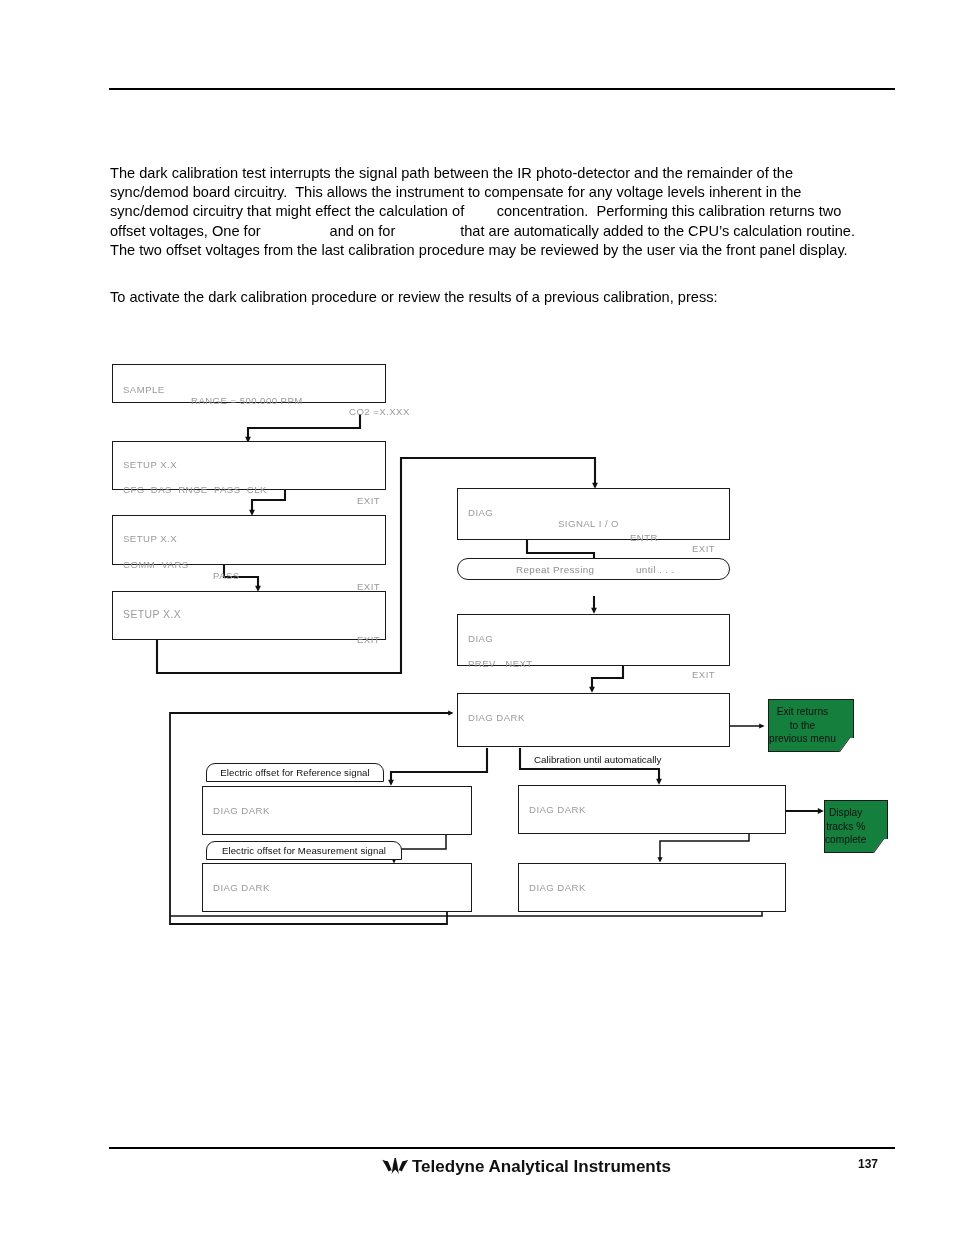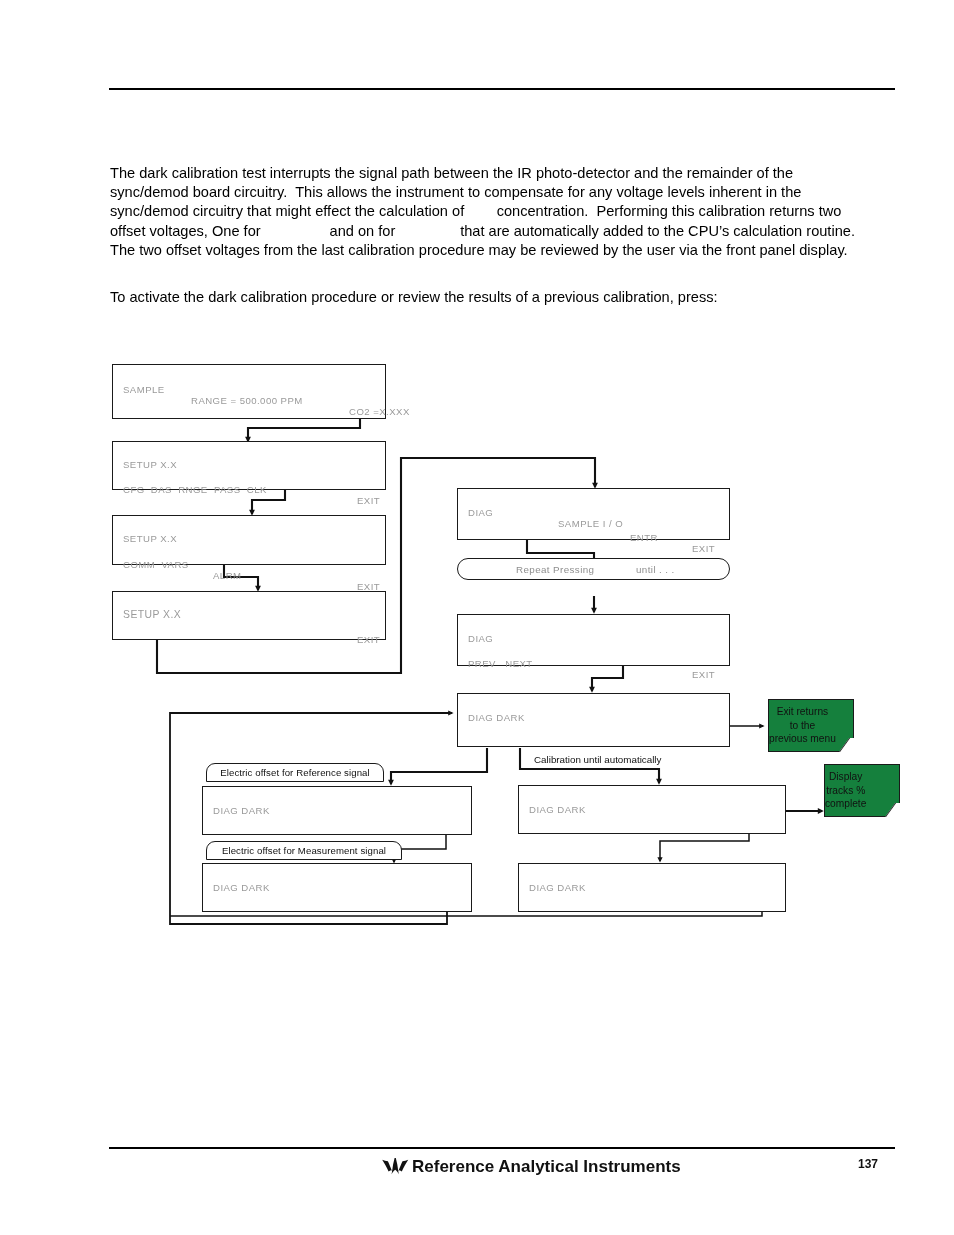--- a/index.html
+++ b/index.html
@@ -207,21 +207,21 @@
 
   <path d="M721,793 L782,793 L782,811 L822,811" fill="none" stroke="#111" stroke-width="2.1" marker-end="url(#ah)"></path>
 
   <path d="M749,817 L749,841 L660,841 L660,861" fill="none" stroke="#111" stroke-width="1.5" marker-end="url(#ahs)"></path>
 
   <path d="M447,894 L447,924 L170,924 L170,713 L452,713" fill="none" stroke="#111" stroke-width="1.8" marker-end="url(#ahs)"></path>
 
   <path d="M762,894 L762,916 L170,916" fill="none" stroke="#111" stroke-width="1.5"></path>
 </svg>
 
-<div class="disp" style="left:112px; top:364px; width:274px; height:55px;">
+<div class="disp" style="left:112px; top:364px; width:274px; height:39px;">
   <div class="ln l1">
     <span class="seg" style="left:0;">SAMPLE</span>
     <span class="seg" style="left:68px;">RANGE = 500.000 PPM</span>
     <span class="seg" style="left:198px;margin-left:28px;">CO2 =X.XXX</span>
   </div>
 </div>
 
 <div class="disp" style="left:112px; top:441px; width:274px; height:49px;">
   <div class="ln l1" style="top:6px;">
     <span class="seg" style="left:0;">SETUP X.X</span>
@@ -231,38 +231,38 @@
     <span class="seg" style="left:234px;">EXIT</span>
   </div>
 </div>
 
 <div class="disp" style="left:112px; top:515px; width:274px; height:50px;">
   <div class="ln l1" style="top:6px;">
     <span class="seg" style="left:0;">SETUP X.X</span>
   </div>
   <div class="ln l2" style="top:32px;">
     <span class="seg" style="left:0;">COMM  VARS</span>
-    <span class="seg" style="left:90px;">ALRM</span>
+    <span class="seg" style="left:90px;">PASS</span>
     <span class="seg" style="left:234px;">EXIT</span>
   </div>
 </div>
 
 <div class="disp" style="left:112px; top:591px; width:274px; height:49px;">
   <div class="ln l1" style="top:6px; font-size:10.4px;">
     <span class="seg" style="left:0;">SETUP X.X</span>
   </div>
   <div class="ln l2" style="top:31px;">
     <span class="seg" style="left:234px;">EXIT</span>
   </div>
 </div>
 
 <div class="disp" style="left:457px; top:488px; width:273px; height:52px;">
   <div class="ln l1" style="top:7px;">
     <span class="seg" style="left:0;">DIAG</span>
-    <span class="seg" style="left:90px;">SAMPLE I / O</span>
+    <span class="seg" style="left:90px;">SIGNAL I / O</span>
   </div>
   <div class="ln l2" style="top:32px;">
     <span class="seg" style="left:162px;">ENTR</span>
     <span class="seg" style="left:224px;">EXIT</span>
   </div>
 </div>
 
 <div class="pill" style="left:457px; top:558px; width:273px; height:22px;">
   <span class="seg" style="left:58px;">Repeat Pressing</span>
   <span class="seg" style="left:178px;">until . . .</span>
@@ -318,27 +318,27 @@
 
 <div class="cap" style="left:534px; top:754px;">Calibration until automatically</div>
 
 <div class="note" style="left:768px; top:699px; width:86px; height:53px; white-space:pre-line;">
   <span>Exit returns
 to the
 previous menu</span>
   <span class="fold"></span>
 </div>
 
-<div class="note" style="left:824px; top:764px; width:76px; height:53px; white-space:pre-line;">
+<div class="note" style="left:824px; top:800px; width:64px; height:53px; white-space:pre-line;">
   <span>Display
 tracks %
 complete</span>
   <span class="fold"></span>
 </div>
 
 <div class="footer-rule"></div>
 
 <svg id="logo-mark" viewBox="0 0 28 20" xmlns="http://www.w3.org/2000/svg">
   <path d="M13.6,2.0 C12.4,6.2 11.6,10.6 11.1,15.2 C9.6,11.4 8.3,8.0 6.9,5.2 C5.0,5.0 3.0,4.6 1.2,3.8 C3.4,7.2 5.6,11.0 7.6,15.4 C9.0,14.6 10.2,14.2 11.2,14.4 C11.0,15.8 10.8,17.1 10.5,18.3 C11.7,16.2 13.0,14.6 14.2,13.7 C15.5,14.6 16.7,16.2 17.9,18.3 C17.6,17.1 17.4,15.8 17.2,14.4 C18.2,14.2 19.4,14.6 20.8,15.4 C22.8,11.0 25.0,7.2 27.2,3.8 C25.4,4.6 23.4,5.0 21.5,5.2 C20.1,8.0 18.8,11.4 17.3,15.2 C16.8,10.6 16.0,6.2 14.8,2.0 z" fill="#111"></path>
 </svg>
 
-<div id="footer-title">Reference Analytical Instruments</div>
+<div id="footer-title">Teledyne Analytical Instruments</div>
 <div id="footer-page">137</div>
 
 </body></html>

